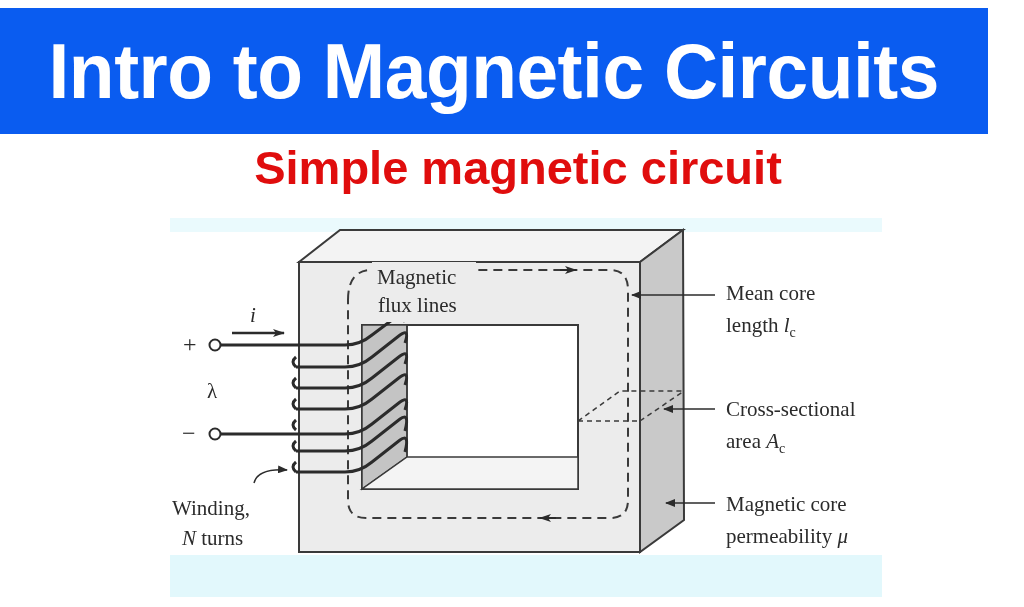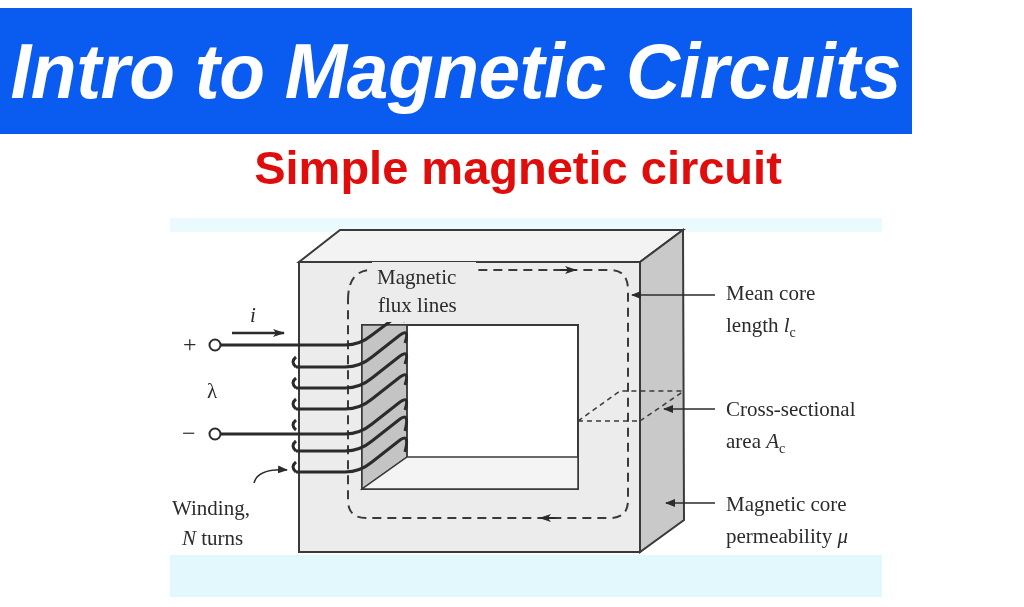--- a/index.html
+++ b/index.html
@@ -2,23 +2,23 @@
 <html><head>
   <meta charset="utf-8">
   <style>
     html, body { margin: 0; padding: 0; }
     body {
       width: 1024px; height: 607px; overflow: hidden;
       background: #ffffff; position: relative;
       font-family: "Liberation Sans", sans-serif;
     }
     .banner {
-      position: absolute; left: 0; top: 8px; width: 912px; height: 126px;
+      position: absolute; left: 0; top: 8px; width: 988px; height: 126px;
       background: #0a5cf0;
-      display: flex; align-items: center; justify-content: center; font-style: italic;
+      display: flex; align-items: center; justify-content: center;
     }
     .banner-title {
       color: #ffffff; font-weight: bold; font-size: 78px; letter-spacing: -0.5px;
       font-family: "Liberation Sans", sans-serif; white-space: nowrap;
       transform: scaleX(0.96);
     }
     .subtitle {
       position: absolute; left: 0; top: 140px; width: 1024px; text-align: center;
       color: #e00d0d; font-weight: bold; font-size: 47px;
       font-family: "Liberation Sans", sans-serif;

